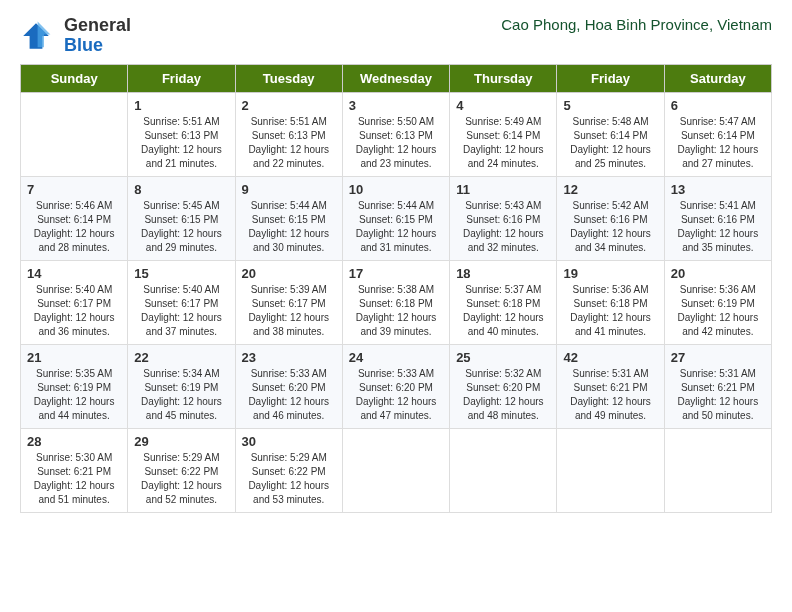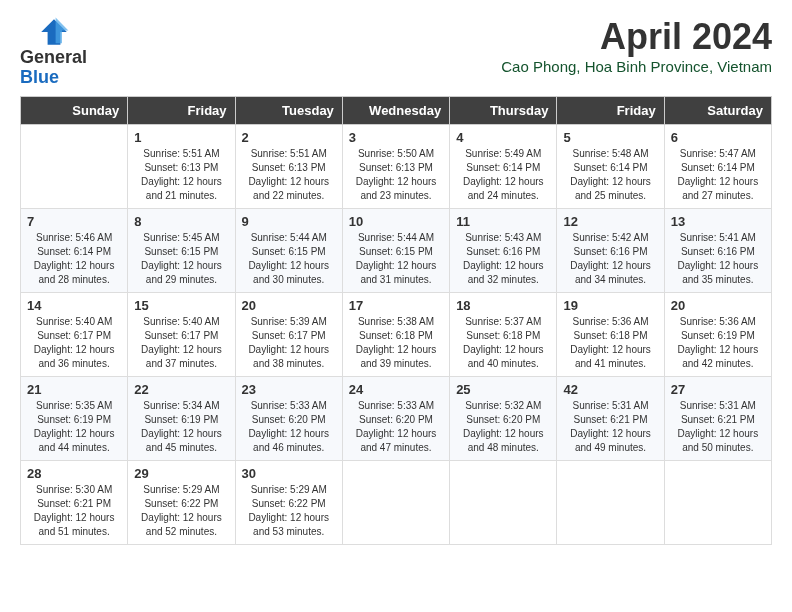--- a/index.html
+++ b/index.html
@@ -12,22 +12,21 @@
     }
     .header-section {
       display: flex;
       justify-content: space-between;
       align-items: flex-start;
       margin-bottom: 8px;
     }
     .logo {
       display: flex;
       align-items: center;
-      gap: 0;
-      flex-direction: column;
+      gap: 12px;
     }
     .logo-text {
       display: flex;
       flex-direction: column;
       line-height: 1.1;
     }
     .logo-general {
       font-size: 18px;
       font-weight: bold;
       color: #333;
@@ -52,26 +51,26 @@
     .location {
       font-size: 15px;
       color: #14532d;
     }
     .calendar-table {
       width: 100%;
       border-collapse: collapse;
       margin-top: 4px;
     }
     .calendar-table th {
-      background-color: #404040;
+      background-color: #4d7c0f;
       color: #fff;
       font-size: 13px;
       font-weight: bold;
       padding: 6px 8px;
-      text-align: right;
+      text-align: center;
       border: 1px solid #ccc;
     }
     .calendar-table td {
       vertical-align: top;
       border: 1px solid #ddd;
       padding: 5px 6px;
       font-size: 10.5px;
       color: #333;
       min-width: 100px;
       min-height: 70px;
@@ -107,21 +106,20 @@
     <svg class="logo-icon" viewBox="0 0 40 40">
       <polygon points="20,4 36,20 28,20 28,36 12,36 12,20 4,20" fill="#1a6bbf"></polygon>
       <polygon points="22,2 38,18 30,18 30,34 22,34" fill="#4da6e8" opacity="0.7"></polygon>
     </svg>
     <div class="logo-text">
       <span class="logo-general">General</span>
       <span class="logo-blue">Blue</span>
     </div>
   </div>
   <div class="title-area">
-    <div class="month-year">April 2024</div>
     <div class="location">Cao Phong, Hoa Binh Province, Vietnam</div>
   </div>
 </div>
 
 <table class="calendar-table">
   <thead>
     <tr>
     <th>Sunday</th>
         <th>Friday</th>
         <th>Tuesday</th>

